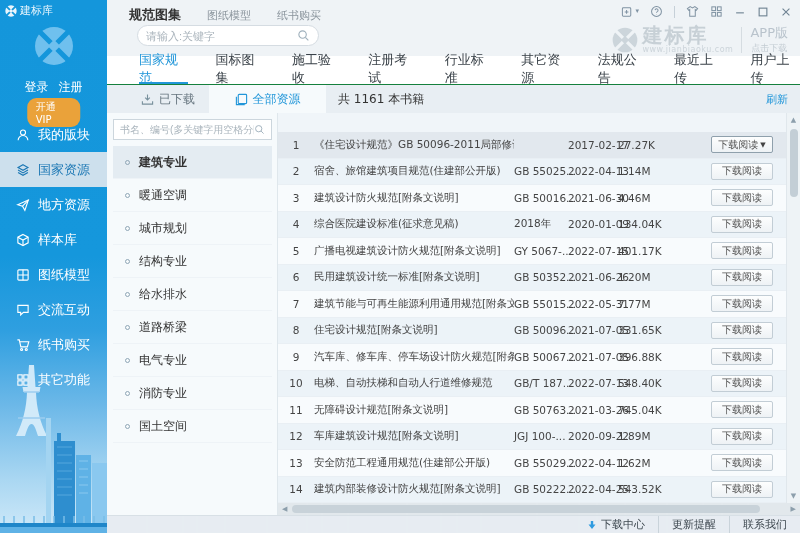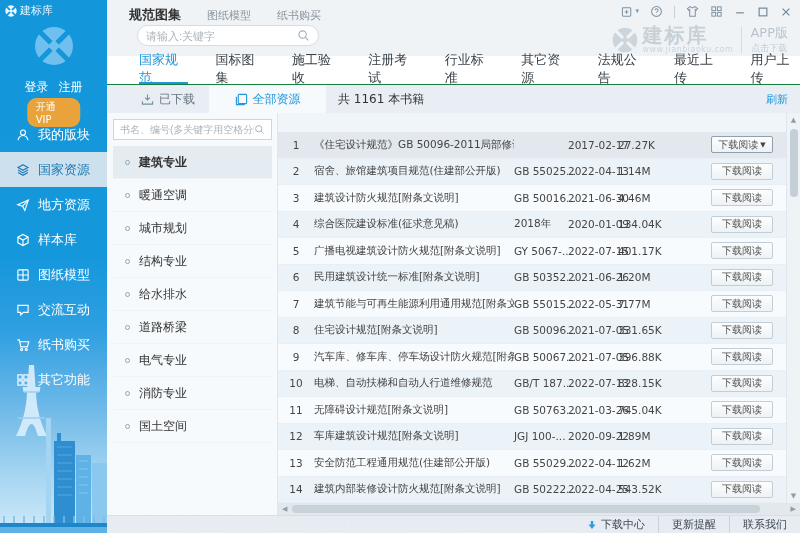--- a/index.html
+++ b/index.html
@@ -559,21 +559,21 @@
 
                 </button>
               </span>
             </div>
 
             <div class="trow">
               <span class="c">10</span>
               <span class="c">电梯、自动扶梯和自动人行道维修规范</span>
               <span class="c">GB/T 187...</span>
               <span class="c">2022-07-13</span>
-              <span class="c">828.15K</span>
+              <span class="c">548.40K</span>
               <span class="c"></span>
               <span class="c">
                 <button class="dl-btn">
                   <span>下载阅读</span>
 
                 </button>
               </span>
             </div>
 
             <div class="trow">

